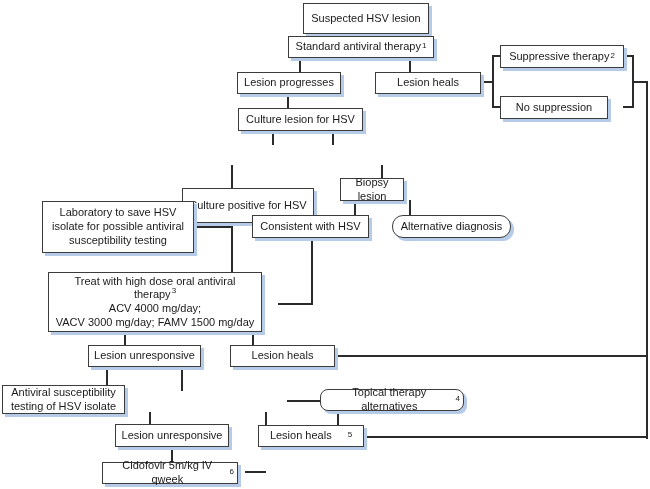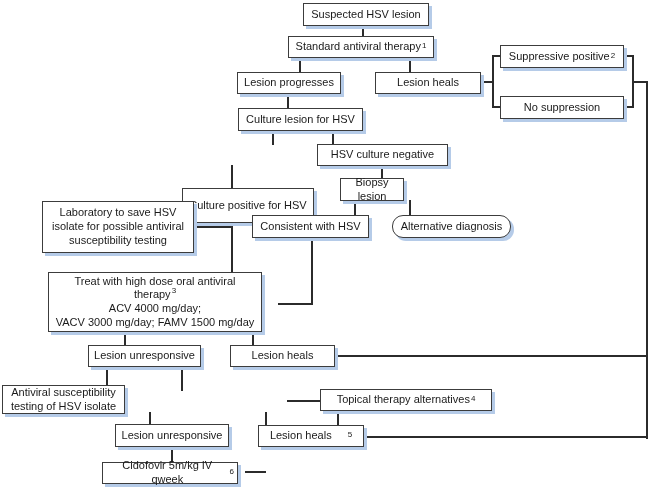--- a/index.html
+++ b/index.html
@@ -24,57 +24,54 @@
   .sup-gap{margin-left:16px !important;}
   .multi{flex-direction:column;}
   .line{position:absolute; background:var(--line); z-index:1;}
   .h{height:2px;} .v{width:2px;}
 </style>
 </head>
 <body>
 
 <div id="figure">
 
-  <div class="node" style="left:303px;top:3px;width:126px;height:23px;">
+  <div class="node" style="left:303px;top:3px;width:126px;height:31px;">
       <span>Suspected HSV lesion</span>
     </div>
 
   <div class="node" style="left:288px;top:36px;width:146px;height:22px;align-items:center;">
       <span>Standard antiviral therapy</span>
       <sup>1</sup>
     </div>
 
   <div class="node" style="left:237px;top:72px;width:104px;height:22px;">
       <span>Lesion progresses</span>
     </div>
 
   <div class="node" style="left:375px;top:72px;width:106px;height:22px;">
       <span>Lesion heals</span>
     </div>
 
   <div class="node" style="left:500px;top:45px;width:124px;height:23px;">
-      <span>Suppressive positive</span>
+      <span>Suppressive therapy</span>
       <sup>2</sup>
     </div>
 
-  <div class="node" style="left:500px;top:96px;width:124px;height:23px;">
+  <div class="node" style="left:500px;top:96px;width:108px;height:23px;">
       <span>No suppression</span>
     </div>
 
   <div class="node" style="left:238px;top:108px;width:125px;height:23px;">
       <span>Culture lesion for HSV</span>
     </div>
 
   <div class="node" style="left:182px;top:144px;width:132px;height:35px;margin-top:44px;">
       <span>Culture positive for HSV</span>
     </div>
 
-  <div class="node" style="left:317px;top:144px;width:131px;height:22px;">
-      <span>HSV culture negative</span>
-    </div>
 
   <div class="node" style="left:340px;top:178px;width:64px;height:23px;">
       <span>Biopsy lesion</span>
     </div>
 
   <div class="node" style="left:252px;top:215px;width:117px;height:23px;">
       <span>Consistent with HSV</span>
     </div>
 
   <div class="node" style="left:392px;top:215px;width:119px;height:23px;border-radius:11px;">
@@ -97,21 +94,21 @@
 
   <div class="node" style="left:230px;top:345px;width:105px;height:22px;">
       <span>Lesion heals</span>
     </div>
 
   <div class="node" style="left:2px;top:385px;width:123px;height:29px;">
       <span>Antiviral susceptibility testing of HSV isolate</span>
     </div>
 
 
-  <div class="node" style="left:320px;top:389px;width:172px;height:22px;">
+  <div class="node" style="left:320px;top:389px;width:144px;height:22px;border-radius:8px;">
       <span>Topical therapy alternatives</span>
       <sup>4</sup>
     </div>
 
   <div class="node" style="left:115px;top:424px;width:114px;height:23px;">
       <span>Lesion unresponsive</span>
     </div>
 
   <div class="node" style="left:258px;top:425px;width:106px;height:22px;">
       <span>Lesion heals</span>

